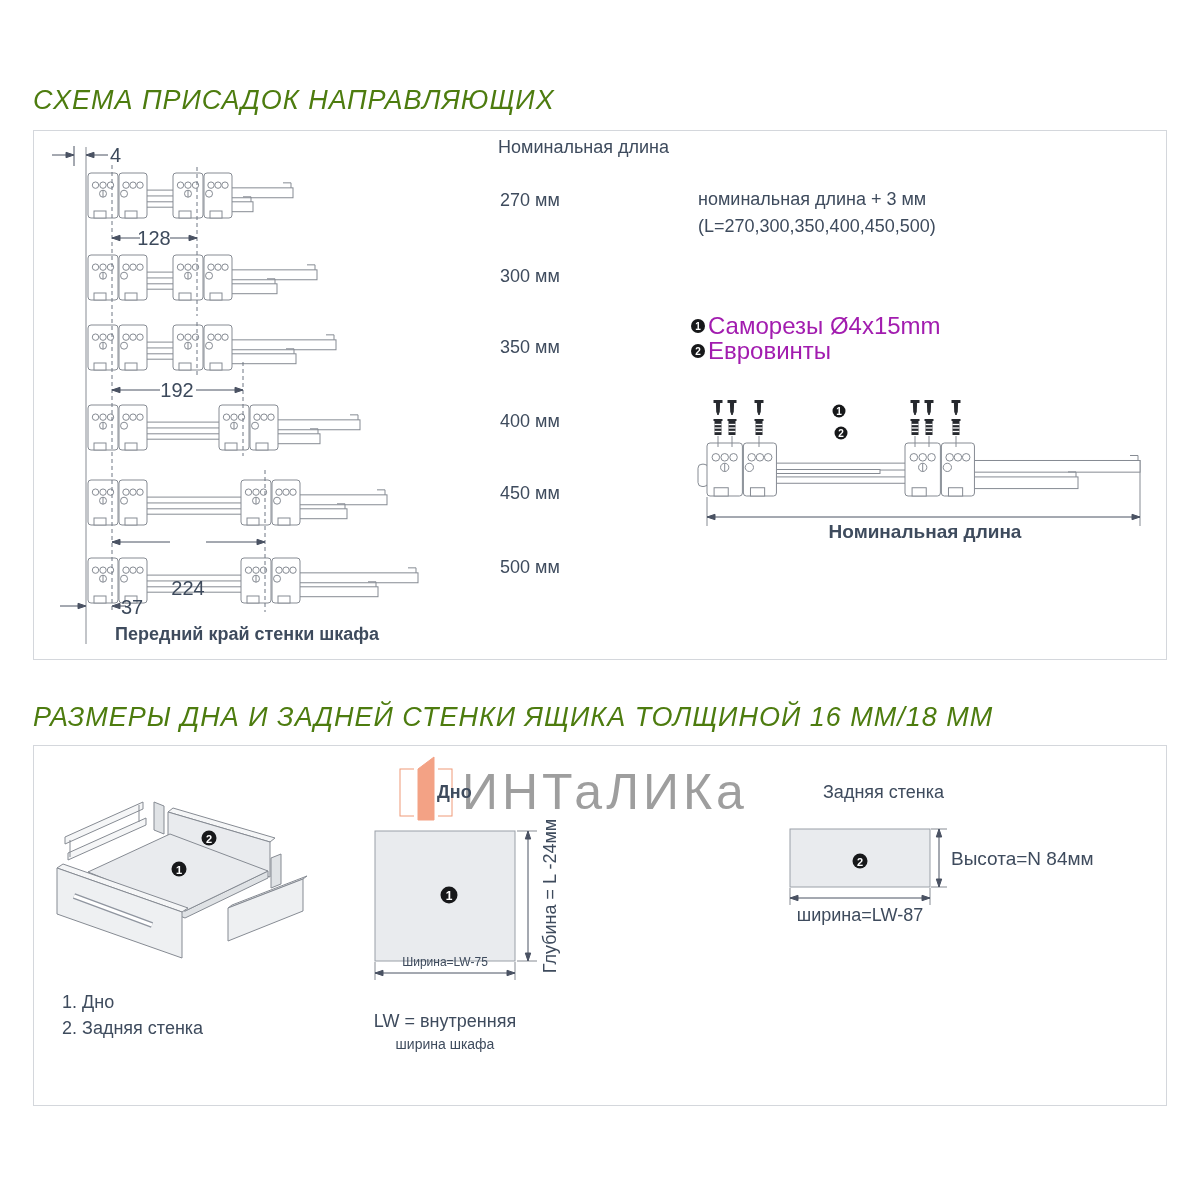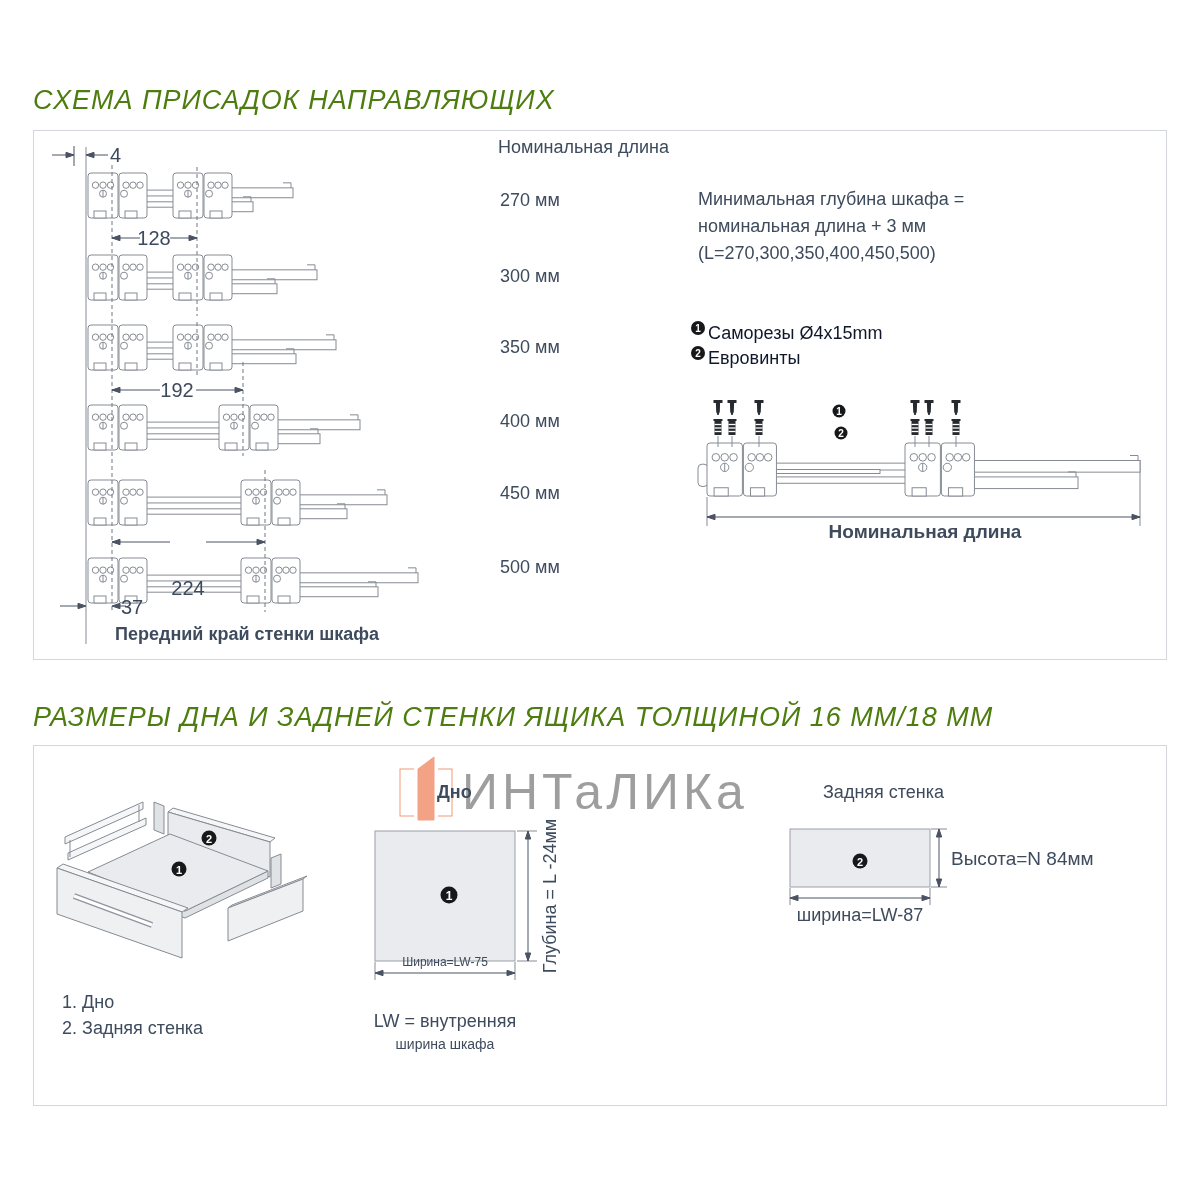--- a/index.html
+++ b/index.html
@@ -13,21 +13,21 @@
   .len{font-size:18px;}
   .note{font-size:18px;line-height:27px;}
   .ctr{text-align:center;}
   .badge{position:absolute;background:#17181a;color:#fff;border-radius:50%;
          display:flex;align-items:center;justify-content:center;font-weight:bold;
          transform:translate(-50%,-50%);z-index:4;}
   .legend-row{position:absolute;display:flex;align-items:center;gap:3px;z-index:3;}
   .badge-i{width:14px;height:14px;background:#17181a;color:#fff;border-radius:50%;
            display:inline-flex;align-items:center;justify-content:center;
            font-weight:bold;font-size:10px;flex:0 0 auto;}
-  .legend-lab{font-size:18px;color:#0f172a;white-space:nowrap;margin-top:11px;}
+  .legend-lab{font-size:24px;color:#a21caf;white-space:nowrap;}
   #wmtext{position:absolute;left:462px;top:763px;font-size:50px;font-weight:normal;
           color:#9e9e9e;letter-spacing:4px;z-index:1;}
   .vlabel{position:absolute;transform:translate(-50%,-50%) rotate(-90deg);
           white-space:nowrap;font-size:18px;color:#3e4b5d;z-index:3;}
 </style>
 </head>
 <body>
 
 <div id="page">
 
@@ -439,21 +439,20 @@
 
   <div class="t dim" style="left:110px;top:144px;">4</div>
   <div class="t dim ctr" style="left:124px;top:227px;width:60px;">128</div>
   <div class="t dim ctr" style="left:147px;top:379px;width:60px;">192</div>
   <div class="t dim ctr" style="left:158px;top:531px;width:60px;margin-top:46px;">224</div>
   <div class="t dim" style="left:121px;top:596px;">37</div>
 
   <div class="t" style="left:115px;top:624px;font-size:18px;font-weight:bold;">Передний край стенки шкафа</div>
 
   <div class="t note" style="left:698px;top:186px;">
-    <div>Минимальная глубина шкафа =</div>
     <div>номинальная длина + 3 мм</div>
     <div>(L=270,300,350,400,450,500)</div>
   </div>
 
   <div class="legend-row" style="left:691px;top:312px;">
     <span class="badge-i">1</span>
     <span class="legend-lab">Саморезы  Ø4x15mm</span>
   </div>
   <div class="legend-row" style="left:691px;top:337px;">
     <span class="badge-i">2</span>

